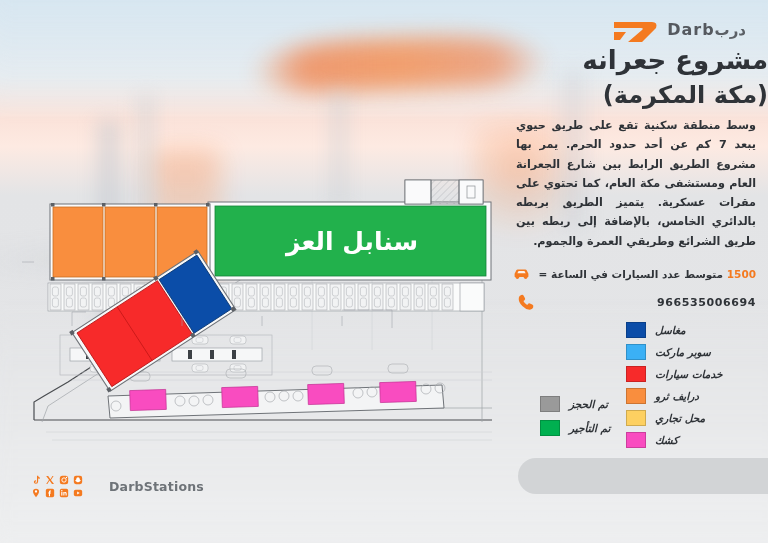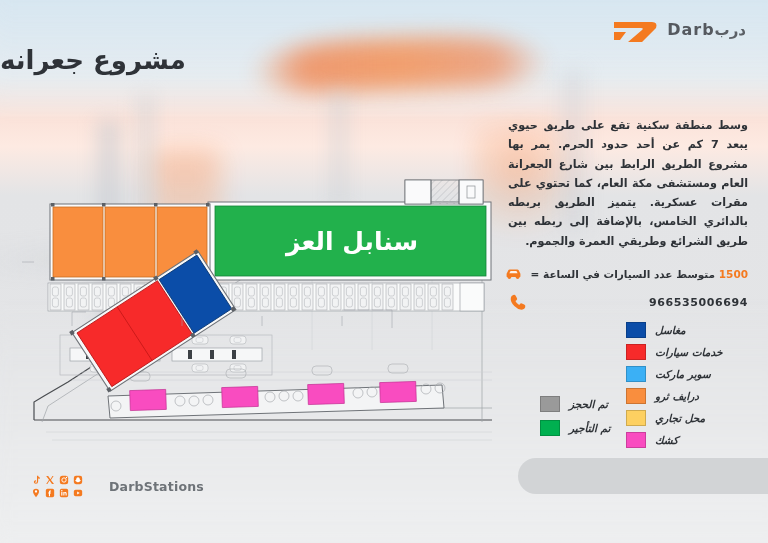--- a/index.html
+++ b/index.html
@@ -64,28 +64,28 @@
 
   
   .logo{position:absolute;right:22px;top:14px;display:flex;align-items:center;gap:9px;}
   .logo-text{display:flex;flex-direction:row;align-items:flex-end;line-height:1;}
   .logo-ar{font-size:15px;color:#5b6066;letter-spacing:.5px;font-weight:700;}
   .logo-en{font-size:16px;color:#55595f;letter-spacing:1px;font-weight:700;margin-top:2px;}
   .logo-mark{width:46px;height:30px;position:relative;}
   .logo-mark svg{display:block;}
 
   .title-block{
-    position:absolute;left:0;right:0;top:44px;text-align:left;
+    position:absolute;left:0;right:0;top:44px;text-align:right;
     color:#2f3338;font-weight:700;line-height:1.25;
   }
   .title-1{font-size:26px;letter-spacing:0px;}
   .title-2{font-size:24px;margin-top:3px;}
 
   
-  .right-col{position:absolute;right:20px;top:116px;width:240px;text-align:right;}
+  .right-col{position:absolute;right:12px;top:116px;width:240px;text-align:right;}
   .desc{
     font-size:11.2px;line-height:1.72;color:#2e3237;font-weight:700;
     text-align:justify;text-align-last:right;direction:rtl;
   }
   .info-rows{margin-top:14px;}
   .info-row{
     display:flex;align-items:center;justify-content:space-between;gap:8px;
     margin-bottom:9px;color:#2f3338;font-size:10.5px;font-weight:700;
   }
   .info-icon{width:19px;height:19px;flex:none;display:flex;align-items:center;justify-content:center;color:#f47a20;}
@@ -150,20 +150,21 @@
     <div class="logo-mark">
       <svg width="46" height="30" viewBox="0 0 46 30">
         <path d="M2 8 L40 8 Q46 8 44 14 L30 28 L16 28 L30 16 Q32 14 29 14 L2 14 Z" fill="#f47a20"></path>
         <path d="M2 18 L14 18 L8 26 L2 26 Z" fill="#f47a20"></path>
       </svg>
     </div>
   </div>
 
   <div class="title-block">
     <div class="title-1">مشروع جعرانه</div>
+    <div class="title-2">(مكة المكرمة)</div>
   </div>
 
   <div class="plan">
     <svg width="500" height="300" viewBox="0 0 500 300">
       <defs>
         <pattern id="hatch" width="5" height="5" patternTransform="rotate(45)" patternUnits="userSpaceOnUse">
           <line x1="0" y1="0" x2="0" y2="5" stroke="#b9bcc0" stroke-width="1"></line>
         </pattern>
         <g id="carstall">
           <rect x="0" y="0" width="11" height="26" fill="#f2f3f4" stroke="#a9acb0" stroke-width=".6"></rect>
@@ -374,26 +375,26 @@
       </div>
     </div>
   </div>
 
   <div class="legend">
     <div class="legend-row">
       <span class="legend-label">مغاسل</span>
       <span class="sw" style="background:#0b4da8"></span>
     </div>
     <div class="legend-row">
+      <span class="legend-label">سوبر ماركت</span>
+      <span class="sw" style="background:#3bb0f5"></span>
+    </div>
+    <div class="legend-row">
       <span class="legend-label">خدمات سيارات</span>
       <span class="sw" style="background:#f72a2a"></span>
-    </div>
-    <div class="legend-row">
-      <span class="legend-label">سوبر ماركت</span>
-      <span class="sw" style="background:#3bb0f5"></span>
     </div>
     <div class="legend-row">
       <span class="legend-label">درايف ثرو</span>
       <span class="sw" style="background:#f98e3e"></span>
     </div>
     <div class="legend-row">
       <span class="legend-label">محل تجاري</span>
       <span class="sw" style="background:#fdd061"></span>
     </div>
     <div class="legend-row">

